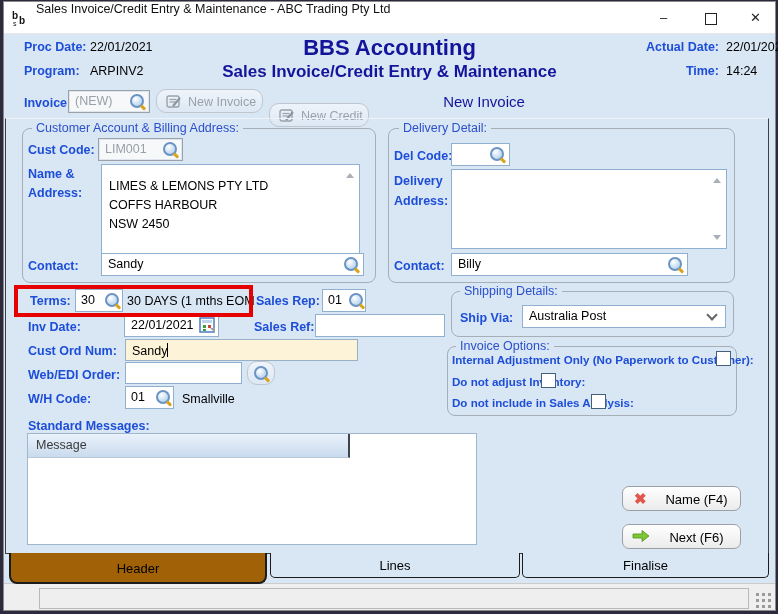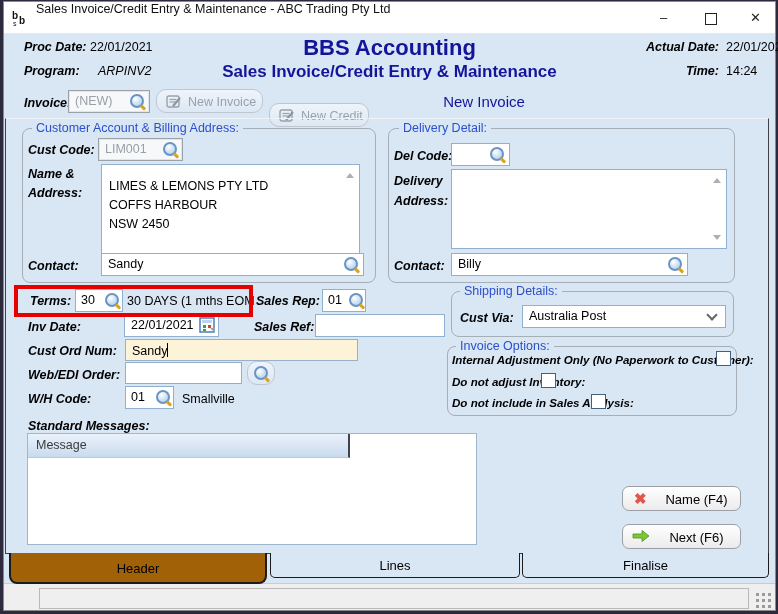--- a/index.html
+++ b/index.html
@@ -4,21 +4,21 @@
 <style>
   html,body{margin:0;padding:0;}
   body{width:778px;height:614px;position:relative;background:#2e2a3e;font-family:"Liberation Sans",sans-serif;overflow:hidden;}
   .window{position:absolute;left:3px;top:1px;right:2px;bottom:3px;background:#d9e6f4;border:1px solid #8a8a8a;box-sizing:border-box;}
   .abs{position:absolute;box-sizing:border-box;}
   
   .titlebar{left:0;top:0;right:0;height:32px;background:#ffffff;border-bottom:1px solid #e8e8e8;}
   .title-text{left:32px;top:0;font-size:12.5px;color:#111;}
   .winbtn{top:0;width:45px;height:31px;text-align:center;line-height:31px;color:#222;font-size:13px;}
   
-  .lbl{font-weight:bold;font-size:12.5px;color:#000000;white-space:nowrap;font-style:italic;}
+  .lbl{font-weight:bold;font-size:12.5px;color:#1d4ed8;white-space:nowrap;}
   .val{font-size:12.5px;color:#000;white-space:nowrap;}
   .navy{color:#14149b;}
   
   .fld{background:#fff;border:1px solid #8fb0cf;font-size:12.5px;color:#000;padding:3px 20px 0 6px;overflow:hidden;white-space:nowrap;}
   .fld-dis{background:#f7f8fa;border:1px solid #9aa1a8;box-shadow:inset 0 0 0 1px #dfe5ec;color:#9aa0a6;}
   .fld-cream{background:#fdf3d8;border:1px solid #9ab0c4;}
   
   .mag{position:absolute;width:17px;height:17px;}
   .mag::before{content:'';position:absolute;left:1px;top:1px;width:10px;height:10px;border:2px solid #6b93c4;border-radius:50%;background:radial-gradient(circle at 35% 30%,#ffffff,#bcd8f0 70%);}
   .mag::after{content:'';position:absolute;right:0px;bottom:1px;width:6px;height:3px;background:#d9a41e;transform:rotate(45deg);border-radius:1px;}
@@ -53,21 +53,21 @@
     </span>
     <span class="abs title-text">Sales Invoice/Credit Entry &amp; Maintenance - ABC Trading Pty Ltd</span>
     <span class="abs winbtn" style="left:637px;">–</span>
     <span class="abs winbtn" style="left:684px;"><span style="display:inline-block;width:10px;height:10px;border:1px solid #222;vertical-align:middle;"></span></span>
     <span class="abs winbtn" style="left:729px;">✕</span>
   </div>
 
   <span class="abs lbl" style="left:20px;top:38px;">Proc Date:</span>
   <span class="abs val" style="left:86px;top:38px;">22/01/2021</span>
   <span class="abs lbl" style="left:20px;top:62px;">Program:</span>
-  <span class="abs val" style="left:94px;top:62px;font-style:italic;">ARPINV2</span>
+  <span class="abs val" style="left:86px;top:62px;">ARPINV2</span>
 
   <div class="abs navy" style="left:0;right:0;top:33px;text-align:center;font-size:22px;font-weight:bold;">BBS Accounting</div>
   <div class="abs navy" style="left:0;right:0;top:60px;text-align:center;font-size:17px;font-weight:bold;">Sales Invoice/Credit Entry &amp; Maintenance</div>
 
   <span class="abs lbl" style="left:595px;top:38px;width:120px;text-align:right;">Actual Date:</span>
   <span class="abs val" style="left:722px;top:38px;">22/01/2021</span>
   <span class="abs lbl" style="left:595px;top:62px;width:120px;text-align:right;">Time:</span>
   <span class="abs val" style="left:722px;top:62px;">14:24</span>
 
   <span class="abs lbl" style="left:20px;top:94px;">Invoice:</span>
@@ -191,21 +191,21 @@
 
   <span class="abs lbl" style="left:24px;top:390px;">W/H Code:</span>
   <div class="abs fld" style="left:121px;top:384px;width:49px;height:23px;padding-left:5px;">
     <span>01</span>
     <span class="mag" style="right:1px;top:2px;"></span>
   </div>
   <span class="abs val" style="left:178px;top:390px;">Smallville</span>
 
   <div class="abs group" style="left:447px;top:289px;width:283px;height:46px;"></div>
   <span class="abs legend" style="left:456px;top:282px;">Shipping Details:</span>
-  <span class="abs lbl" style="left:456px;top:309px;">Cust Via:</span>
+  <span class="abs lbl" style="left:456px;top:309px;">Ship Via:</span>
   <div class="abs fld" style="left:518px;top:303px;width:204px;height:23px;">
     <span>Australia Post</span>
     <span class="abs chev" style="right:9px;top:5px;"></span>
   </div>
 
   <div class="abs group" style="left:443px;top:344px;width:290px;height:70px;"></div>
   <span class="abs legend" style="left:452px;top:337px;">Invoice Options:</span>
   <span class="abs lbl" style="left:448px;top:351px;font-size:11.6px;">Internal Adjustment Only (No Paperwork to Customer):</span>
   <span class="abs checkbox" style="left:712px;top:349px;"></span>
   <span class="abs lbl" style="left:448px;top:373px;font-size:11.6px;">Do not adjust Inventory:</span>

